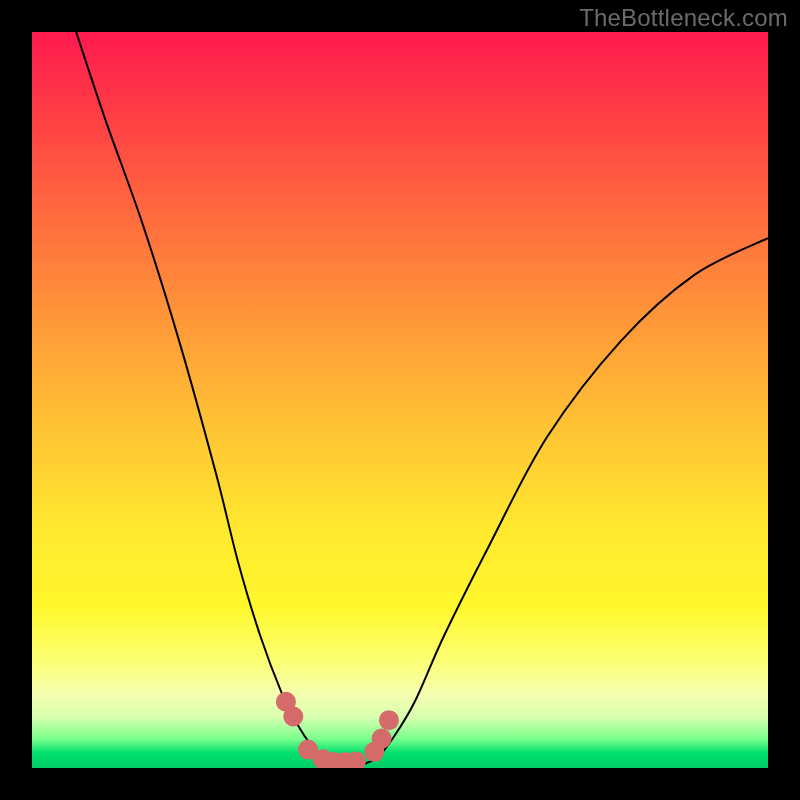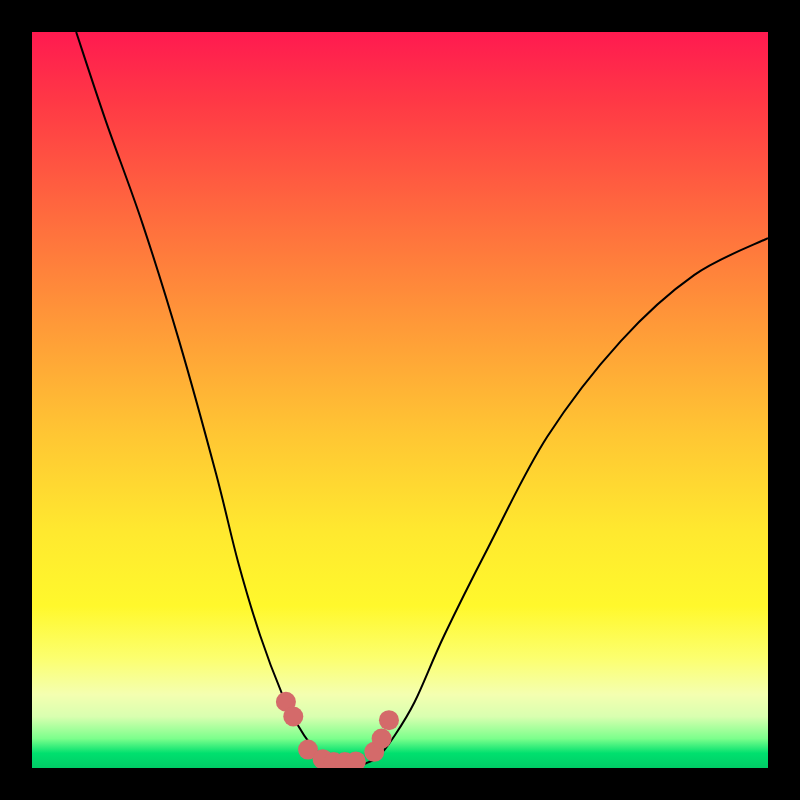--- a/index.html
+++ b/index.html
@@ -60,20 +60,21 @@
     width: 736px;
     height: 736px;
     z-index: 10;
   }
 </style>
 </head>
 <body>
 
 <div class="frame">
 
+  <div class="watermark">TheBottleneck.com</div>
 
   <div class="plot">
     <svg class="curves" viewBox="0 0 736 736" preserveAspectRatio="none">
       <path d="M 44.16,0 C 49.06666666666666,14.720000000000008 62.56000000000001,56.42666666666672 73.60000000000001,88.32000000000005 C 84.64000000000001,120.21333333333338 98.13333333333333,154.56000000000003 110.39999999999999,191.36 C 122.66666666666666,228.16 134.93333333333334,267.41333333333336 147.20000000000002,309.12 C 159.4666666666667,350.82666666666665 174.18666666666667,404.79999999999995 184,441.59999999999997 C 193.81333333333333,478.4 198.72000000000003,502.9333333333333 206.08,529.92 C 213.44,556.9066666666666 220.8,581.4399999999999 228.16,603.52 C 235.51999999999998,625.6 244.10666666666668,647.68 250.24,662.4 C 256.37333333333333,677.12 260.0533333333333,683.2533333333333 264.96,691.84 C 269.8666666666667,700.4266666666667 275.38666666666666,708.4 279.68,713.92 C 283.97333333333336,719.4399999999999 287.04,722.2613333333334 290.72,724.96 C 294.40000000000003,727.6586666666667 298.08,728.8853333333333 301.76,730.112 C 305.44,731.3386666666667 310.96000000000004,731.952 312.8,732.32" fill="none" stroke="#000000" stroke-width="2"></path>
       <path d="M 331.2,732.32 C 333.6533333333333,731.0933333333334 341.0133333333333,729.2533333333333 345.91999999999996,724.96 C 350.8266666666666,720.6666666666667 354.50666666666666,715.76 360.64,706.56 C 366.7733333333333,697.3599999999999 374.1333333333333,686.9333333333333 382.72,669.76 C 391.30666666666673,652.5866666666667 399.8933333333334,629.28 412.16,603.52 C 424.4266666666667,577.76 439.14666666666665,548.32 456.32,515.2 C 473.49333333333334,482.08000000000004 493.1199999999999,439.1466666666667 515.1999999999999,404.8 C 537.28,370.4533333333333 564.2666666666668,336.1066666666667 588.8000000000001,309.12 C 613.3333333333334,282.1333333333333 637.8666666666667,260.05333333333334 662.4,242.88 C 686.9333333333333,225.70666666666668 723.7333333333333,212.21333333333337 736,206.08000000000004" fill="none" stroke="#000000" stroke-width="2"></path>
       <g>
           <circle cx="253.92" cy="669.76" r="10" fill="#d46a6a"></circle>
           <circle cx="261.28" cy="684.48" r="10" fill="#d46a6a"></circle>
           <circle cx="276" cy="717.6" r="10" fill="#d46a6a"></circle>
           <circle cx="290.72" cy="727.168" r="10" fill="#d46a6a"></circle>

